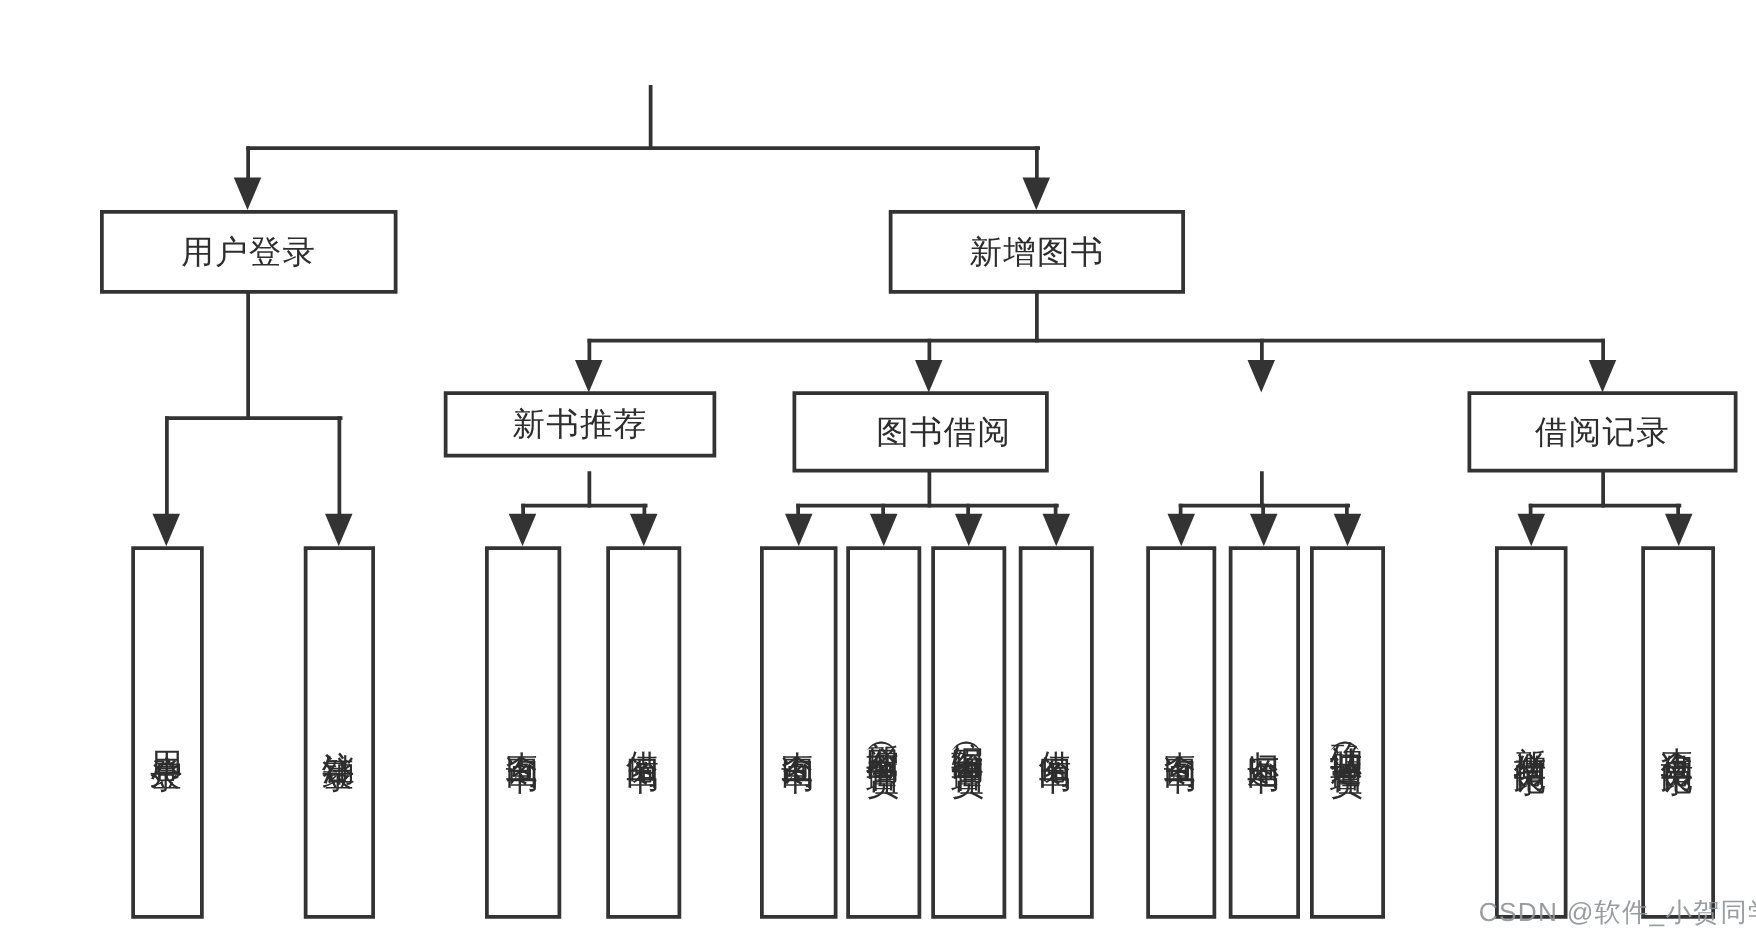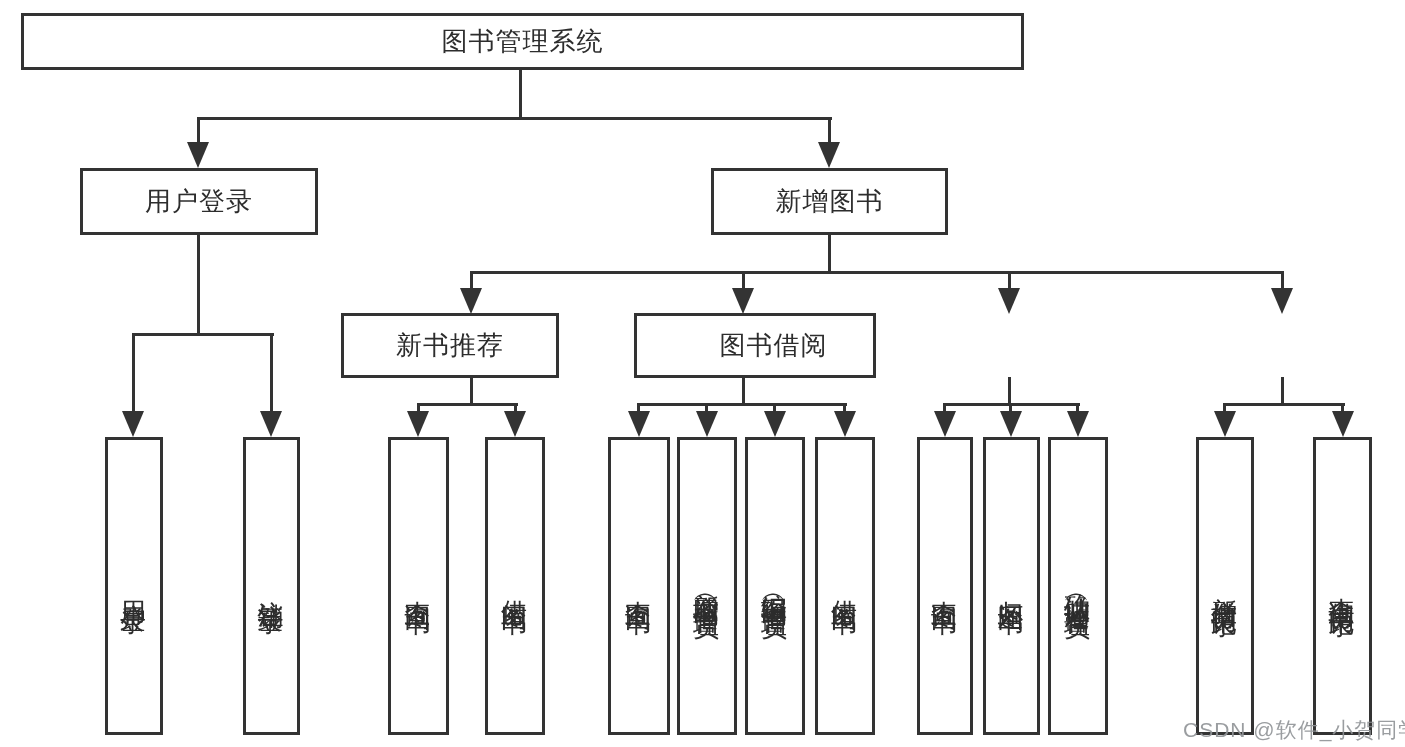--- a/index.html
+++ b/index.html
@@ -27,27 +27,27 @@
   .watermark {
     position:absolute; left:1183px; top:716px;
     font-size:21px; color:rgba(145,149,152,0.92); letter-spacing:1px; white-space:nowrap;
   }
 </style>
 </head>
 <body>
 
 <div class="canvas">
 
-  <div class="hbox" style="left:21px; top:13px; width:1003px; height:57px;">图书管理系统</div>
 
   <div class="hbox" style="left:80px; top:168px; width:238px; height:67px;">用户登录</div>
   <div class="hbox" style="left:711px; top:168px; width:237px; height:67px;">新增图书</div>
 
-  <div class="hbox" style="left:341px; top:313px; width:218px; height:65px;">新书推荐</div>
-  <div class="hbox" style="left:634px; top:313px; width:242px; height:65px;padding-left:37px;">图书借阅</div>
+  <div class="hbox" style="left:355px; top:313px; width:218px; height:53px;">新书推荐</div>
+  <div class="hbox" style="left:634px; top:313px; width:205px; height:65px;padding-left:37px;">图书借阅</div>
+  <div class="hbox" style="left:1174px; top:313px; width:216px; height:65px;">借阅记录</div>
 
   <div class="vbox" style="left:105px; top:437px; width:58px; height:298px;">用户登录</div>
   <div class="vbox" style="left:243px; top:437px; width:57px; height:298px;">注销登录</div>
 
   <div class="vbox" style="left:388px; top:437px; width:61px; height:298px;">查询图书</div>
   <div class="vbox" style="left:485px; top:437px; width:60px; height:298px;">借阅图书</div>
 
   <div class="vbox" style="left:608px; top:437px; width:62px; height:298px;">查询图书</div>
   <div class="vbox" style="left:677px; top:437px; width:60px; height:298px;">新增图书（管理员）</div>
   <div class="vbox" style="left:745px; top:437px; width:60px; height:298px;">编辑图书（管理员）</div>

